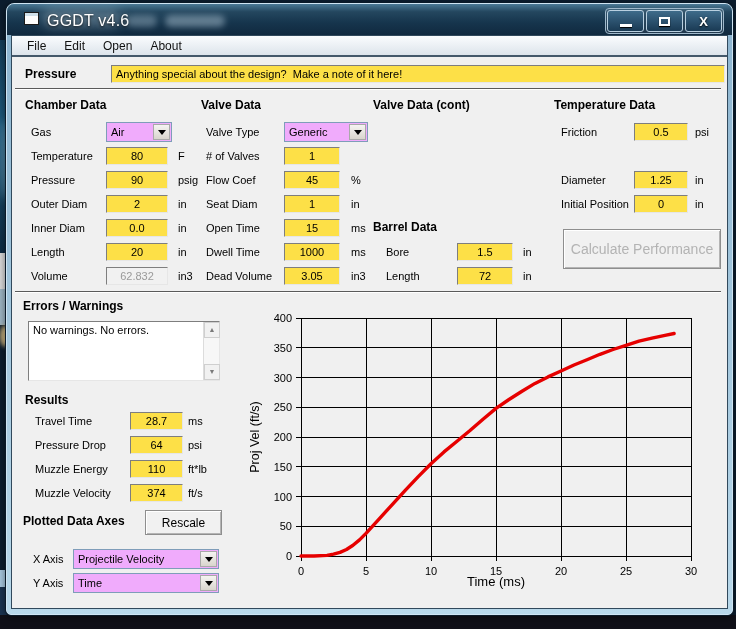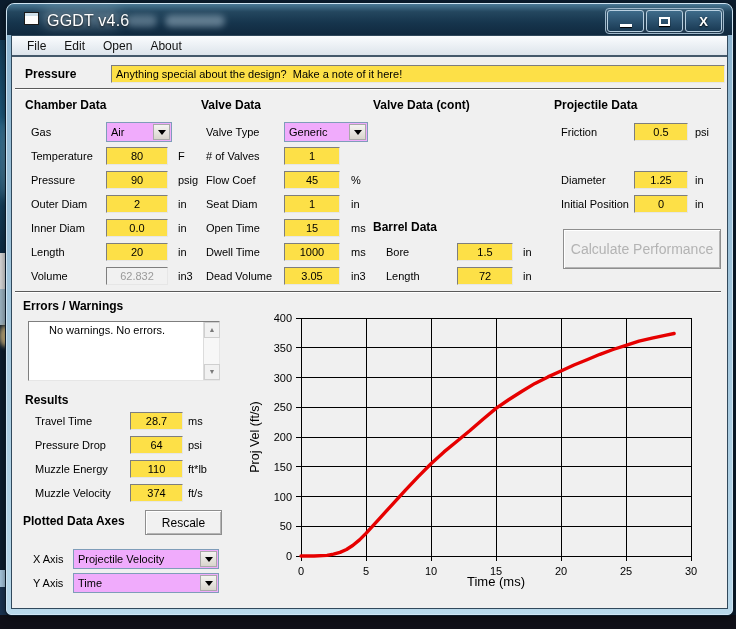--- a/index.html
+++ b/index.html
@@ -78,21 +78,21 @@
   .r .lbl{left:20px} .r .tb{left:115px;width:53px} .r .unit{left:173px}
 
   .btn { position:absolute; background:#f1f1f1; border:1px solid #8e8e8e; font-size:12px;
     font-family:"Liberation Sans", sans-serif; color:#000;
     box-shadow:inset 1px 1px 0 #ffffff, inset -1px -1px 0 #b4b4b4; }
   .btn-calc { left:548px; top:170px; width:158px; height:40px; font-size:14px; color:#b3b3b3; }
   .btn-rescale { left:130px; top:451px; width:77px; height:25px; }
 
   .errbox { position:absolute; left:13px; top:262px; width:192px; height:60px; background:#fff;
     border:1px solid; border-color:#7e7e7e #e6e6e6 #e6e6e6 #7e7e7e; }
-  .errtext { position:absolute; left:4px; top:2px; font-size:11px;margin-left:16px; }
+  .errtext { position:absolute; left:4px; top:2px; font-size:11px; }
   .sbar { position:absolute; right:0; top:0; bottom:0; width:16px; background:#f7f7f7;
     border-left:1px solid #dcdcdc; }
   .sbtn { position:absolute; left:0; width:16px; height:16px; background:#f1f1f1;
     border:1px solid #cfcfcf; color:#7a7a7a; font-size:7px; text-align:center; line-height:14px; }
   .sbtn.up { top:0; } .sbtn.dn { bottom:0; }
 
   .chart-wrap { position:absolute; left:228px; top:246px; width:478px; height:300px; }
 </style>
 </head>
 <body>
@@ -136,21 +136,21 @@
 
     <div class="client">
 
       <span class="hdr" style="left:10px;top:8px">Pressure</span>
       <input class="tb" style="left: 96px; top: 6px; width: 614px; text-align: left; padding-left: 4px;" value="Anything special about the design?  Make a note of it here!">
       <div class="divider" style="top:29px"></div>
 
       <span class="hdr" style="left:10px;top:39px">Chamber Data</span>
       <span class="hdr" style="left:186px;top:39px">Valve Data</span>
       <span class="hdr" style="left:358px;top:39px">Valve Data (cont)</span>
-      <span class="hdr" style="left:539px;top:39px">Projectile Data</span>
+      <span class="hdr" style="left:539px;top:39px">Temperature Data</span>
 
       <div class="row c" style="top:63px">
         <span class="lbl">Gas</span>
         <div class="combo">
           <span class="combo-val">Air</span>
           <span class="combo-btn">
               <span class="arr"></span>
             </span>
         </div>
       </div>

